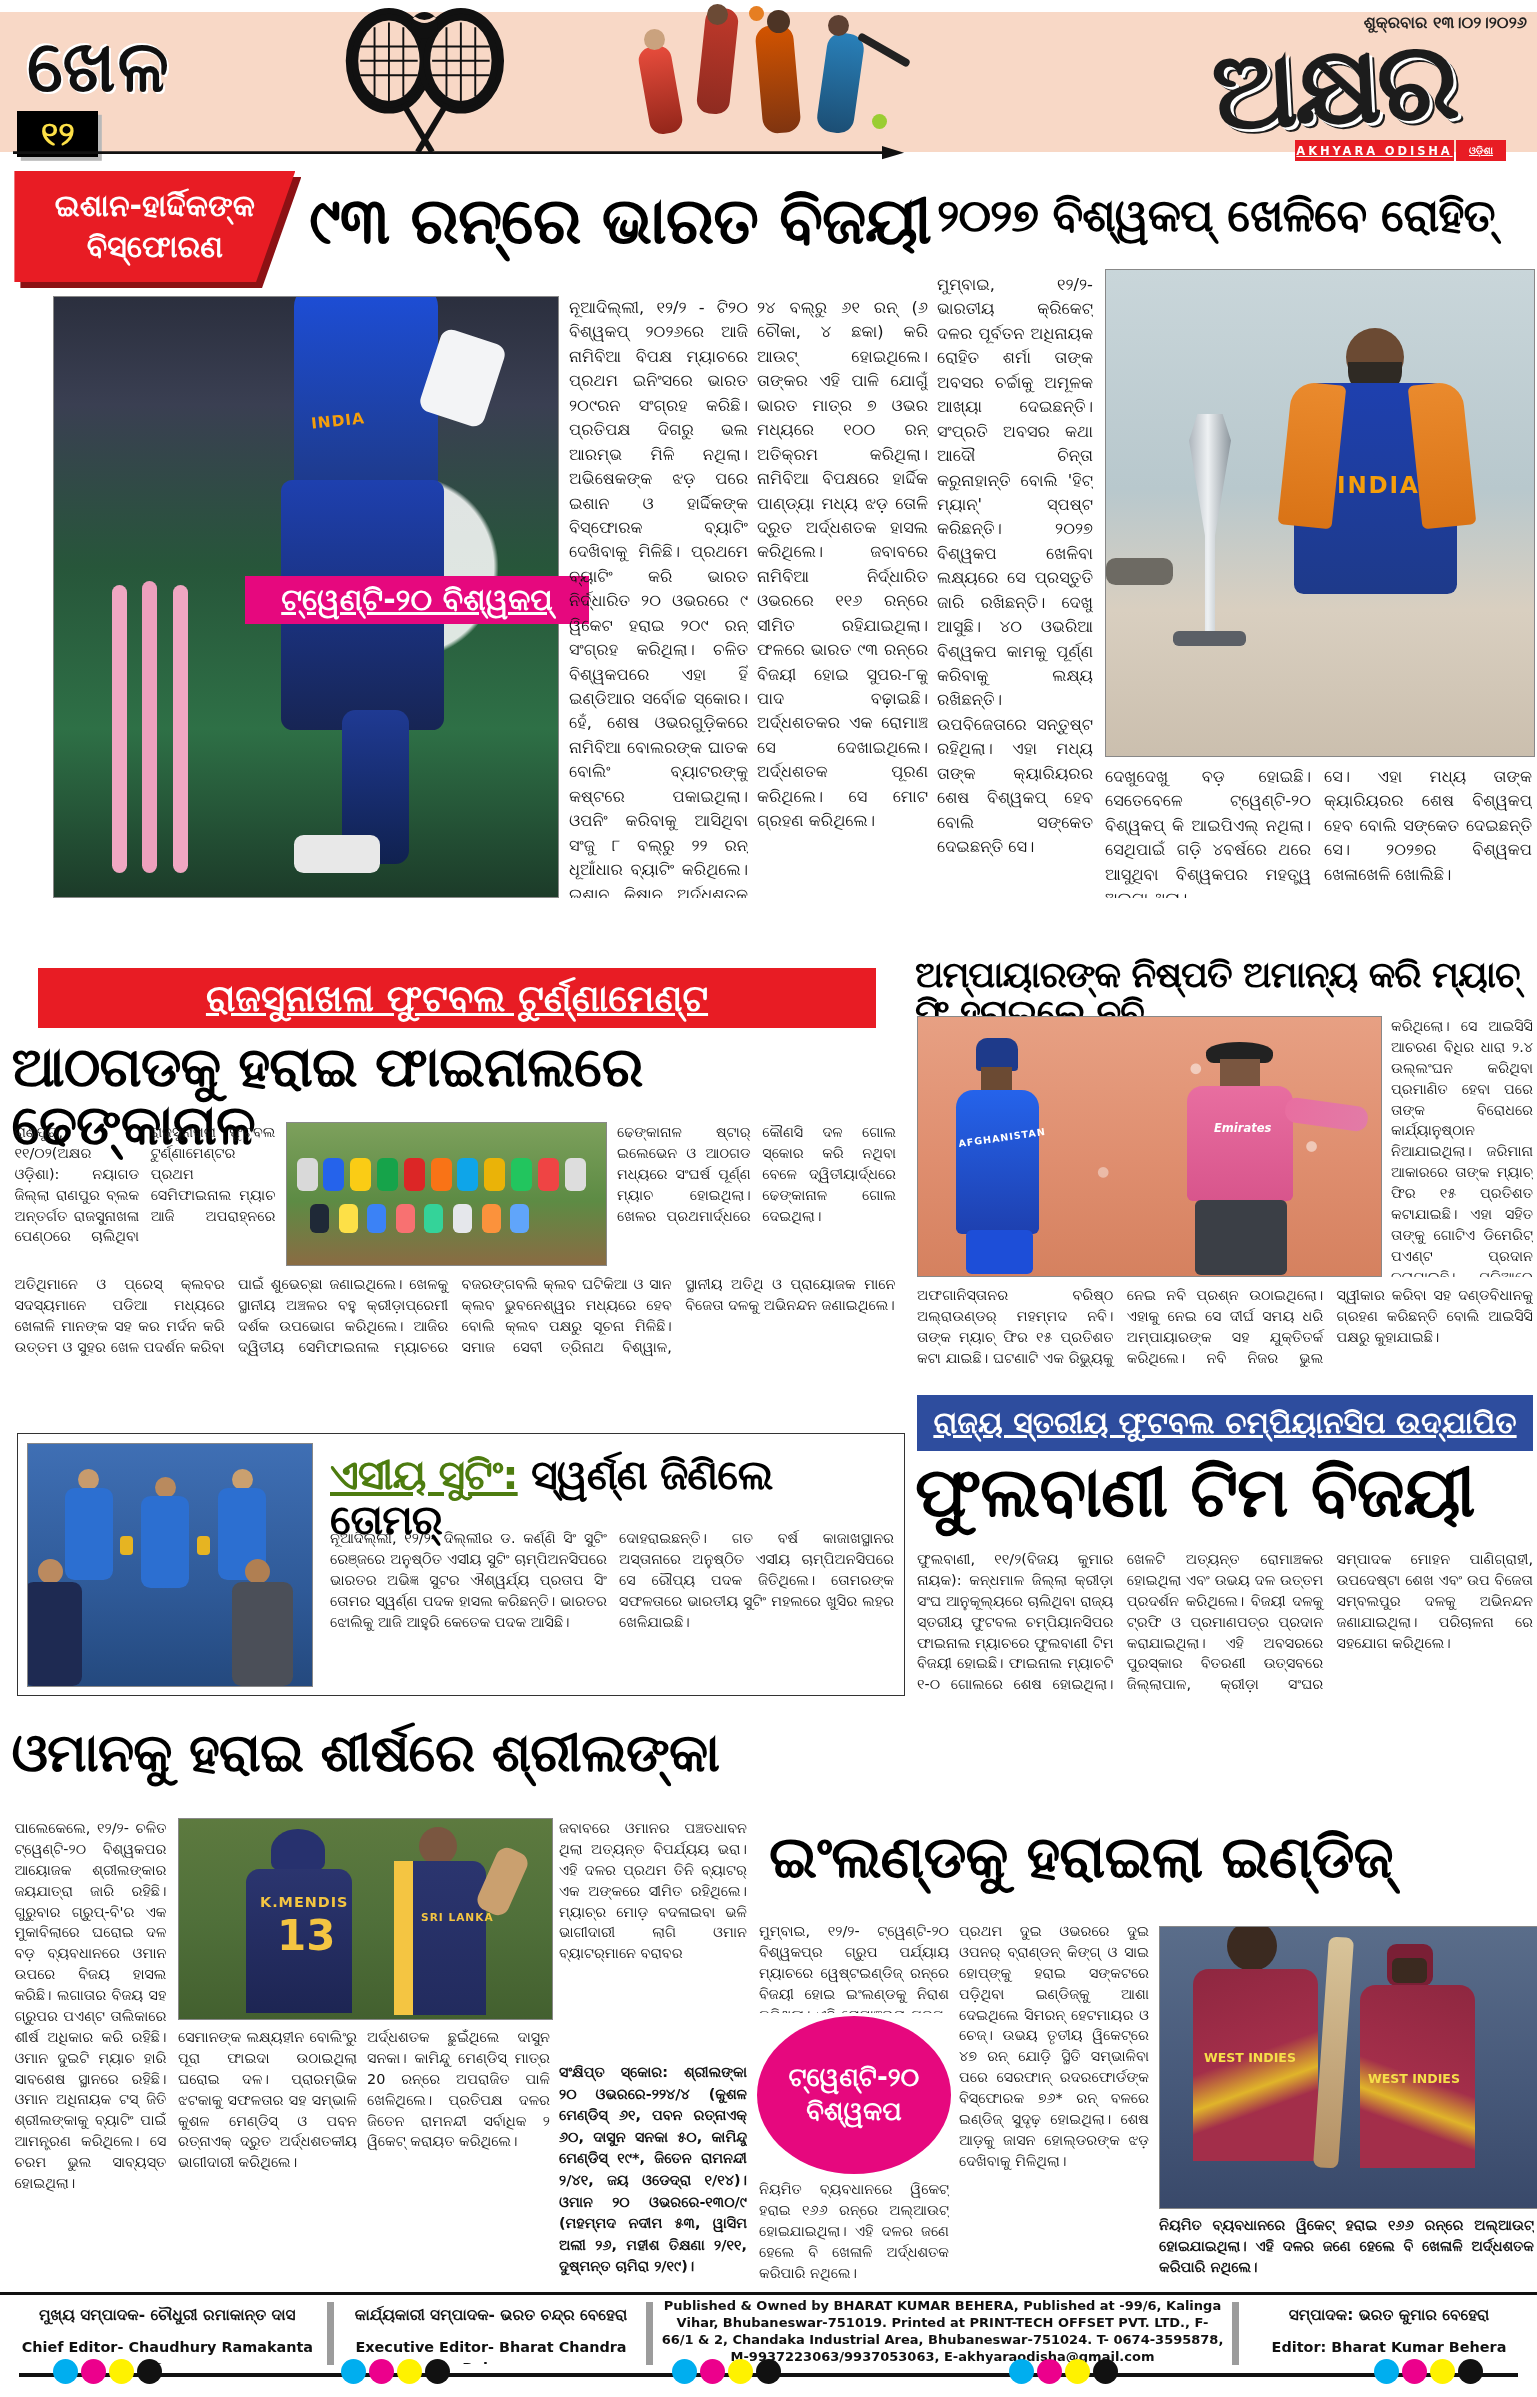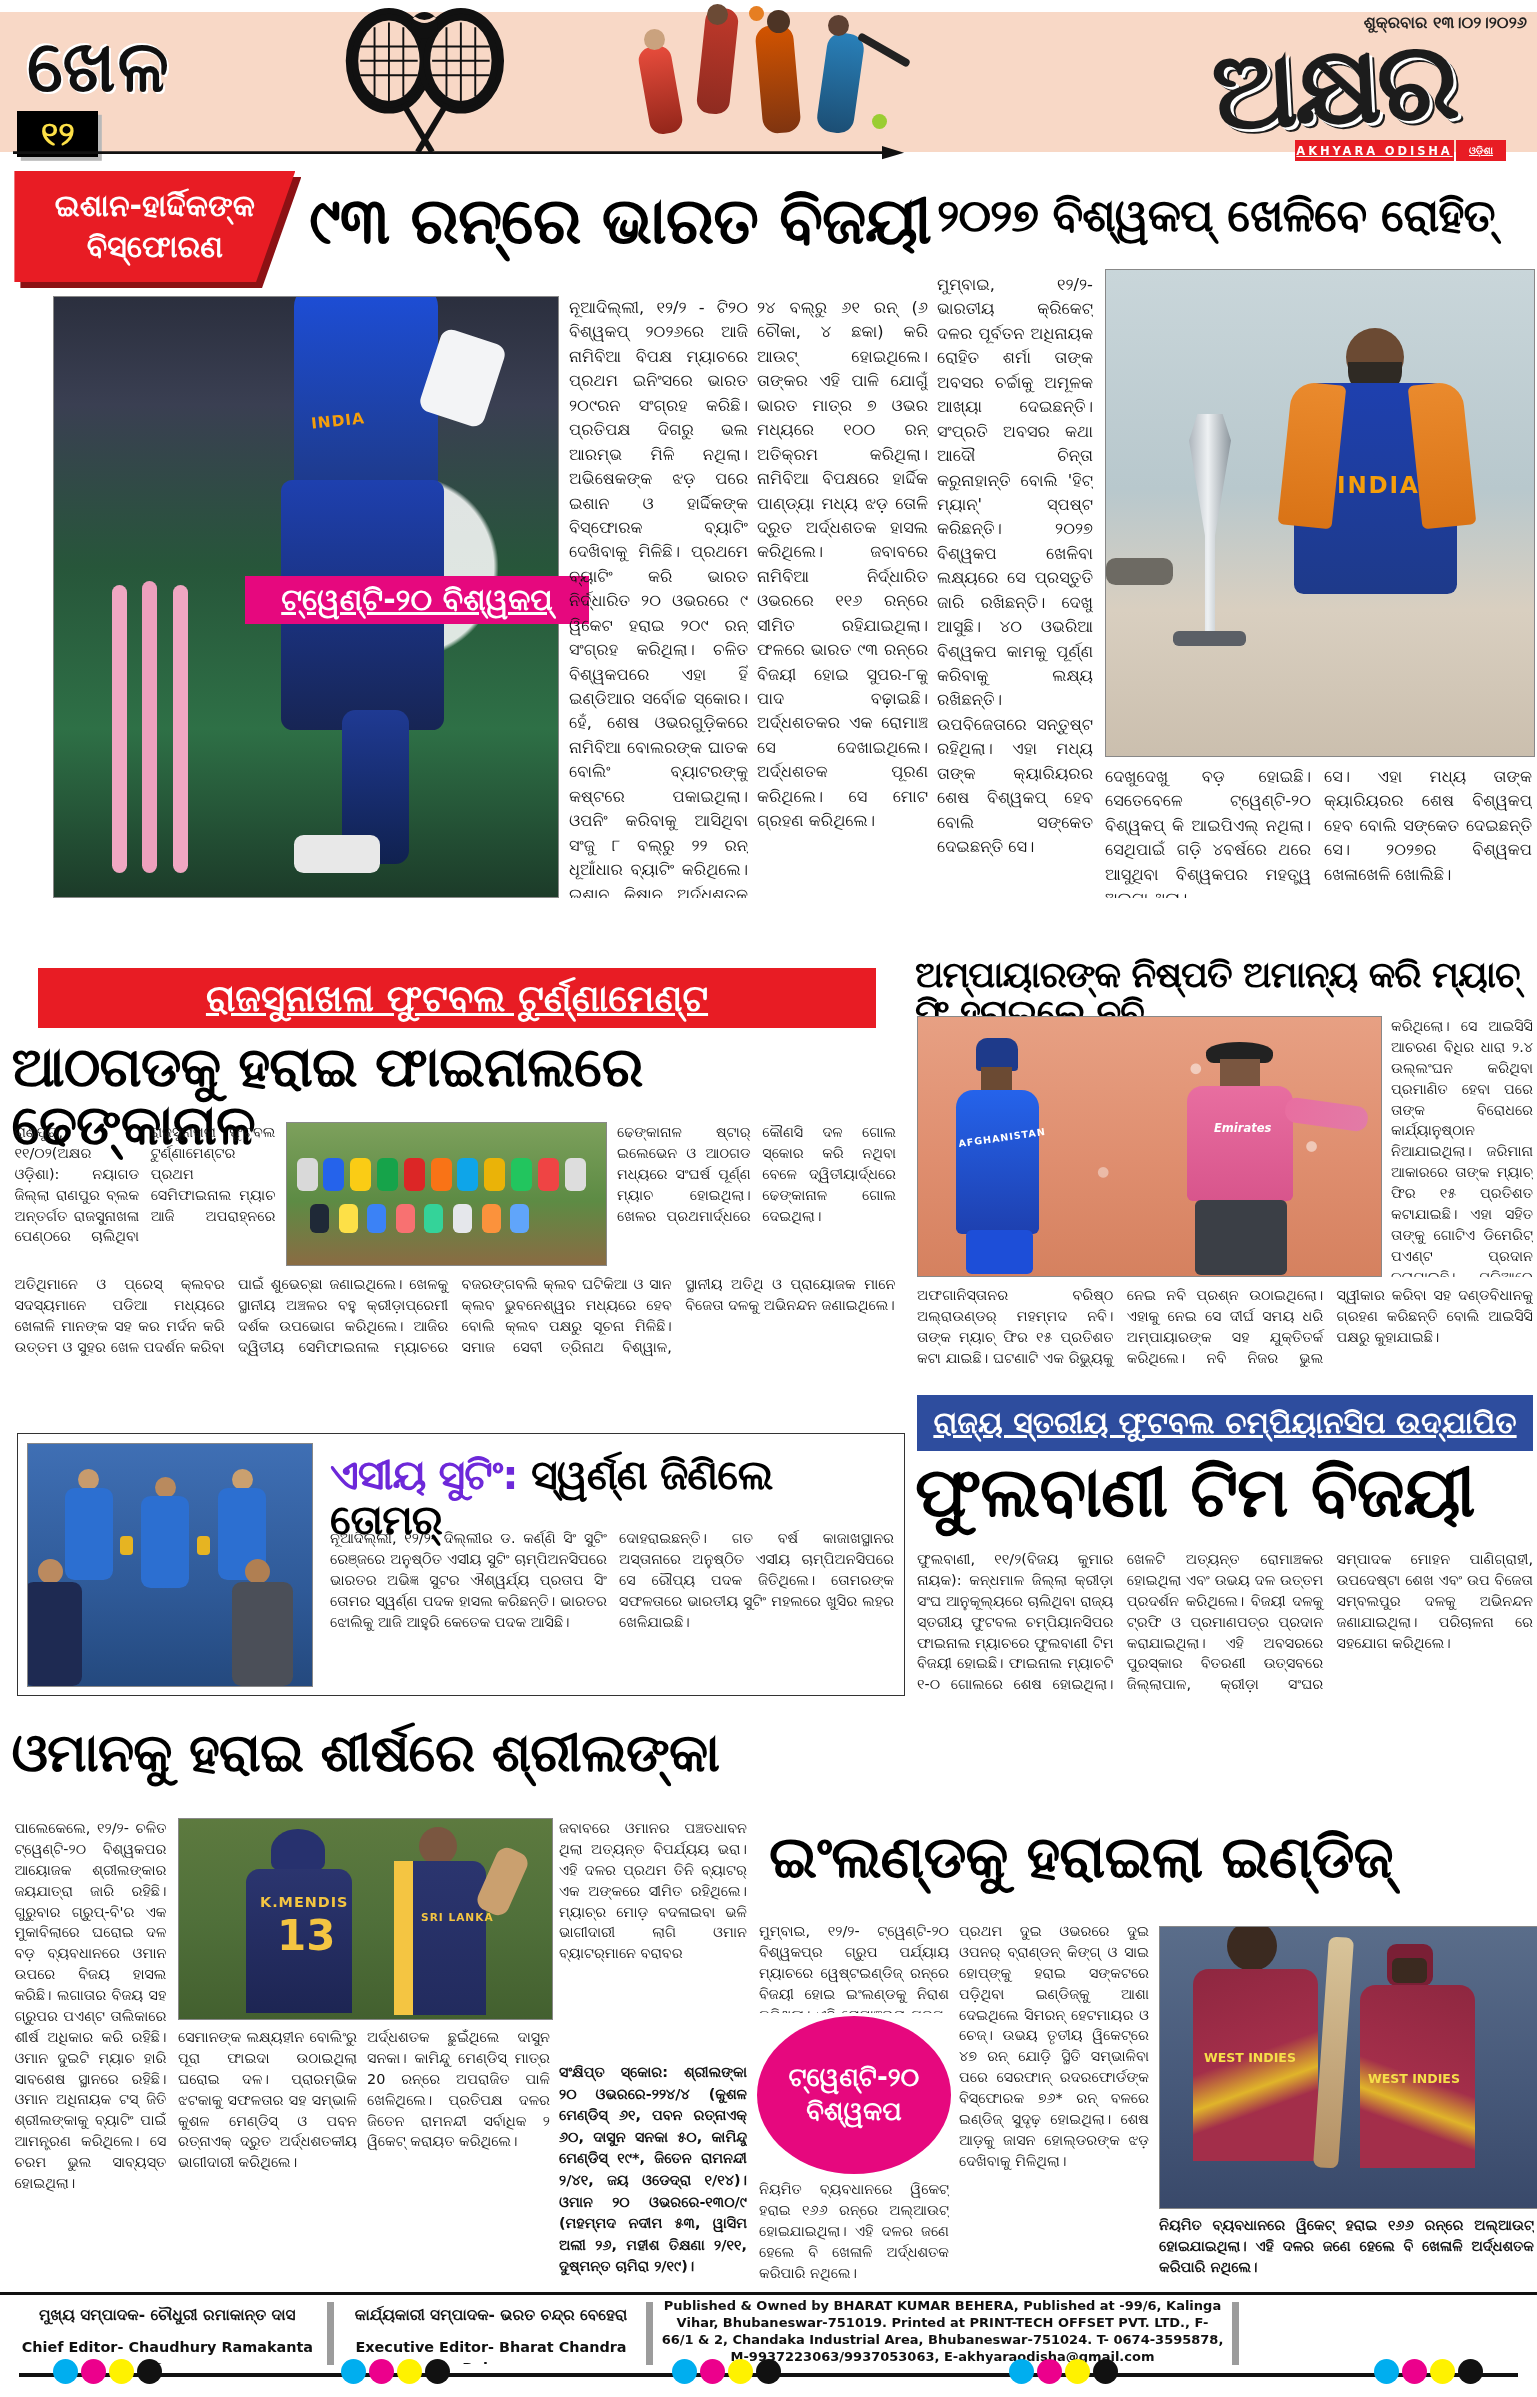--- a/index.html
+++ b/index.html
@@ -210,21 +210,21 @@
     <div class="abs" style="left:204px;top:25px;width:21px;height:21px;border-radius:50%;background:#caa06f;"></div>
     <div class="abs" style="left:190px;top:44px;width:48px;height:92px;background:#2c6fd1;border-radius:9.6px;"></div>
     <div class="abs" style="left:9.6px;top:115px;width:25px;height:25px;border-radius:50%;background:#bb8a5f;"></div>
     <div class="abs" style="left:-3.8px;top:138px;width:58px;height:104px;background:#1e2a52;border-radius:9.6px;"></div>
     <div class="abs" style="left:217px;top:115px;width:25px;height:25px;border-radius:50%;background:#b07f52;"></div>
     <div class="abs" style="left:204px;top:138px;width:61px;height:104px;background:#4b4f58;border-radius:9.6px;"></div>
     <div class="abs" style="left:92px;top:92px;width:13.4px;height:19px;background:#e6b422;border-radius:3.8px;"></div>
     <div class="abs" style="left:169px;top:92px;width:13.4px;height:19px;background:#e6b422;border-radius:3.8px;"></div>
   </div>
   <div class="abs" style="left:330px;top:1453px;width:563px;font-size:41px;font-weight:800;line-height:1.1;letter-spacing:-1px;">
-    <span style="color:#6d28d9;">ଏସୀୟ ସୁଟିଂ:</span><span style="color:#000;"> ସ୍ୱର୍ଣ୍ଣ ଜିଣିଲେ ତୋମର୍</span>
+    <span style="color:#4d7c0f;text-decoration:underline;">ଏସୀୟ ସୁଟିଂ:</span><span style="color:#000;"> ସ୍ୱର୍ଣ୍ଣ ଜିଣିଲେ ତୋମର୍</span>
   </div>
   <div class="abs btxt-sm" style="left:330px;top:1528px;width:277px;height:158px;">ନୂଆଦିଲ୍ଲୀ, ୧୨/୨- ଦିଲ୍ଲୀର ଡ. କର୍ଣ୍ଣି ସିଂ ସୁଟିଂ ରେଞ୍ଜରେ ଅନୁଷ୍ଠିତ ଏସୀୟ ସୁଟିଂ ଚାମ୍ପିଅନସିପରେ ଭାରତର ଅଭିଜ୍ଞ ସୁଟର ଐଶ୍ୱର୍ଯ୍ୟ ପ୍ରତାପ ସିଂ ତୋମର ସ୍ୱର୍ଣ୍ଣ ପଦକ ହାସଲ କରିଛନ୍ତି। ଭାରତର ଝୋଲିକୁ ଆଜି ଆହୁରି କେତେକ ପଦକ ଆସିଛି।</div>
   <div class="abs banner" style="left:917px;top:1395px;width:616px;height:56px;background:#2e4d9e;font-size:30px;">
     <span>ରାଜ୍ୟ ସ୍ତରୀୟ ଫୁଟବଲ ଚମ୍ପିୟାନସିପ ଉଦ୍‌ଯାପିତ</span>
   </div>
 
   <div class="abs btxt-sm" style="left:619px;top:1528px;width:275px;height:158px;">ଦୋହରାଇଛନ୍ତି। ଗତ ବର୍ଷ କାଜାଖସ୍ଥାନର ଅସ୍ତାନାରେ ଅନୁଷ୍ଠିତ ଏସୀୟ ଚାମ୍ପିଅନସିପରେ ସେ ରୌପ୍ୟ ପଦକ ଜିତିଥିଲେ। ତୋମରଙ୍କ ସଫଳତାରେ ଭାରତୀୟ ସୁଟିଂ ମହଲରେ ଖୁସିର ଲହର ଖେଳିଯାଇଛି।</div>
   <div class="abs headline" style="left:915px;top:1456px;width:621px;font-size:69px;">ଫୁଲବାଣୀ ଟିମ ବିଜୟୀ</div>
   <div class="abs btxt-sm" style="left:917px;top:1549px;width:616px;height:252px;column-count:3;column-gap:13.4px;">ଫୁଲବାଣୀ, ୧୧/୨(ବିଜୟ କୁମାର ନାୟକ): କନ୍ଧମାଳ ଜିଲ୍ଲା କ୍ରୀଡ଼ା ସଂଘ ଆନୁକୂଲ୍ୟରେ ଚାଲିଥିବା ରାଜ୍ୟ ସ୍ତରୀୟ ଫୁଟବଲ ଚମ୍ପିୟାନସିପର ଫାଇନାଲ ମ୍ୟାଚରେ ଫୁଲବାଣୀ ଟିମ ବିଜୟୀ ହୋଇଛି। ଫାଇନାଲ ମ୍ୟାଚଟି ୧-୦ ଗୋଲରେ ଶେଷ ହୋଇଥିଲା। ଖେଳଟି ଅତ୍ୟନ୍ତ ରୋମାଞ୍ଚକର ହୋଇଥିଲା ଏବଂ ଉଭୟ ଦଳ ଉତ୍ତମ ପ୍ରଦର୍ଶନ କରିଥିଲେ। ବିଜୟୀ ଦଳକୁ ଟ୍ରଫି ଓ ପ୍ରମାଣପତ୍ର ପ୍ରଦାନ କରାଯାଇଥିଲା। ଏହି ଅବସରରେ ପୁରସ୍କାର ବିତରଣୀ ଉତ୍ସବରେ ଜିଲ୍ଲାପାଳ, କ୍ରୀଡ଼ା ସଂଘର ସମ୍ପାଦକ ମୋହନ ପାଣିଗ୍ରାହୀ, ଉପଦେଷ୍ଟା ଶେଖ ଏବଂ ଉପ ବିଜେତା ସମ୍ବଲପୁର ଦଳକୁ ଅଭିନନ୍ଦନ ଜଣାଯାଇଥିଲା। ପରିଚାଳନା ରେ ସହଯୋଗ କରିଥିଲେ।</div>
 
@@ -278,20 +278,24 @@
     <b style="font-size:14.4px;margin-top:9.6px;">Chief Editor- Chaudhury Ramakanta Das</b>
   </div>
   <div class="abs vbar" style="left:327px;top:2302px;height:63px;"></div>
   <div class="abs footer-block" style="left:342px;top:2304px;width:298px;height:60px;">
     <b style="font-size:15.4px;">କାର୍ଯ୍ୟକାରୀ ସମ୍ପାଦକ- ଭରତ ଚନ୍ଦ୍ର ବେହେରା</b>
     <b style="font-size:14.4px;margin-top:9.6px;">Executive Editor- Bharat Chandra Behera</b>
   </div>
   <div class="abs vbar" style="left:646px;top:2302px;height:63px;"></div>
   <div class="abs footer-block" style="left:661px;top:2298px;width:563px;height:69px;font-size:13px;line-height:1.3;font-weight:600;">Published &amp; Owned by BHARAT KUMAR BEHERA, Published at -99/6, Kalinga Vihar, Bhubaneswar-751019. Printed at PRINT-TECH OFFSET PVT. LTD., F-66/1 &amp; 2, Chandaka Industrial Area, Bhubaneswar-751024. T- 0674-3595878, M-9937223063/9937053063, E-akhyaraodisha@gmail.com</div>
   <div class="abs vbar" style="left:1232px;top:2302px;height:63px;"></div>
+  <div class="abs footer-block" style="left:1247px;top:2304px;width:284px;height:60px;">
+    <b style="font-size:15.4px;">ସମ୍ପାଦକ: ଭରତ କୁମାର ବେହେରା</b>
+    <b style="font-size:14.4px;margin-top:9.6px;">Editor: Bharat Kumar Behera</b>
+  </div>
 
   <div class="abs" style="left:19px;top:2373px;width:1499px;height:3.8px;background:#111;"></div>
   <div class="abs" style="left:0;top:2359px;width:1537px;height:31px;">
     <div class="abs" style="left:53px;top:0;">
       <span class="dot" style="background:#00aeef;"></span><span class="dot" style="background:#ec008c;"></span><span class="dot" style="background:#fff200;"></span><span class="dot" style="background:#111;"></span>
     </div>
     <div class="abs" style="left:341px;top:0;">
       <span class="dot" style="background:#00aeef;"></span><span class="dot" style="background:#ec008c;"></span><span class="dot" style="background:#fff200;"></span><span class="dot" style="background:#111;"></span>
     </div>
     <div class="abs" style="left:672px;top:0;">

